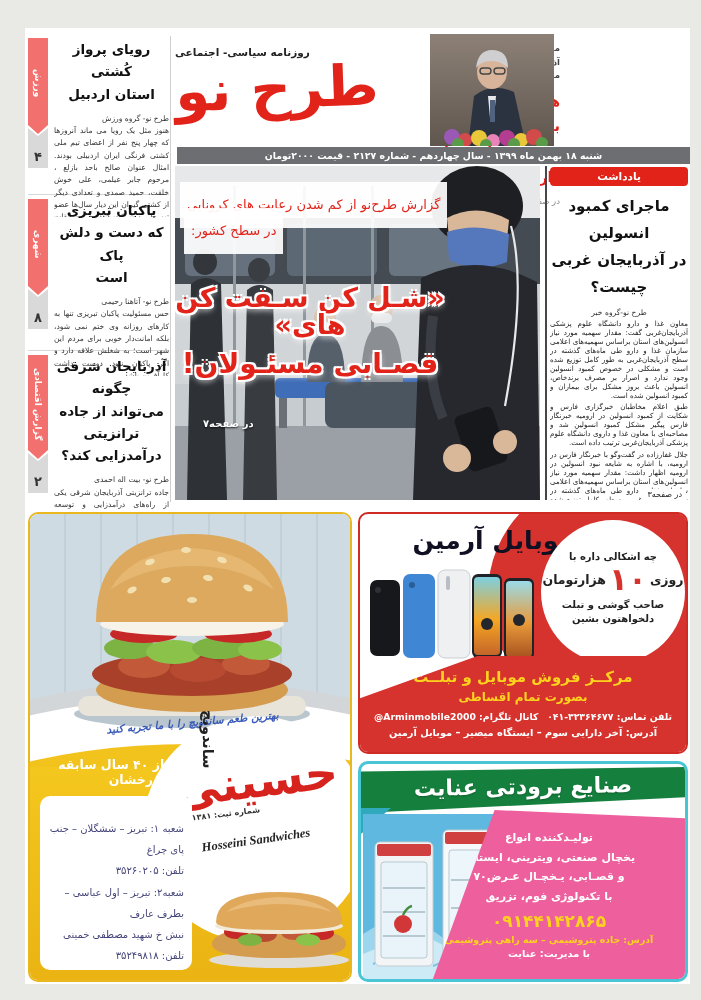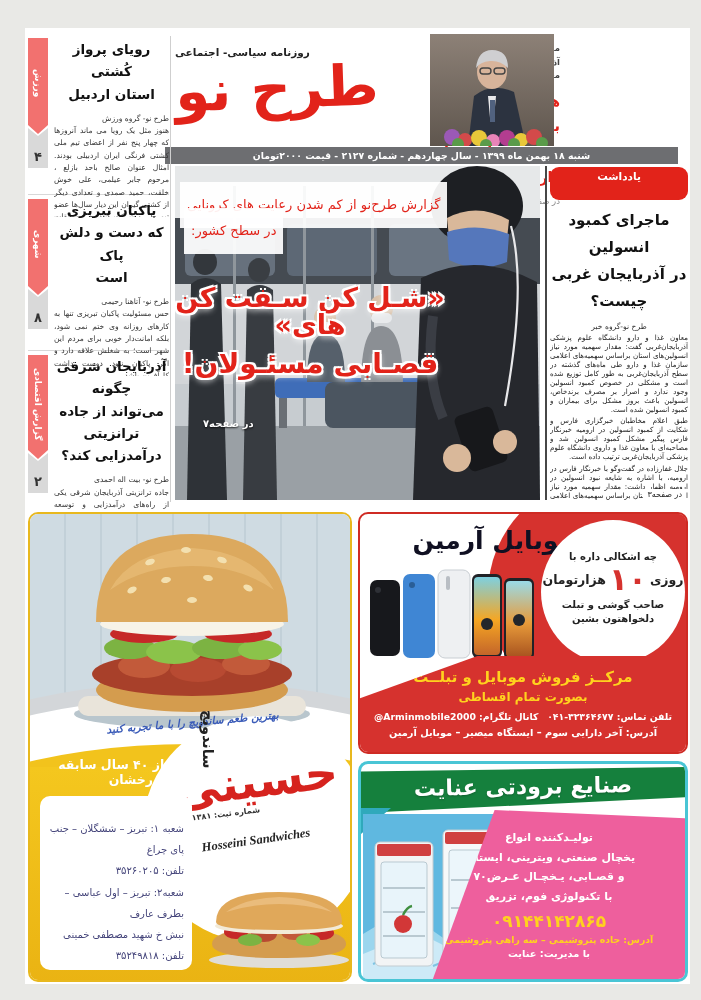--- a/index.html
+++ b/index.html
@@ -16,21 +16,21 @@
   .logo-tagline { font-size:10.5px; color:#222; margin-top:10px; font-weight:600; }
   .logo-title { font-size:56px; font-weight:800; color:#e2231a; transform:rotate(-2deg); line-height:1.0; margin-top:2px; }
 
   .lead-block { position:absolute; left:405px; top:6px; width:258px; height:112px; }
   .lead-text { position:absolute; right:128px; left:0; top:8px; text-align:right; }
   .lead-kicker { font-size:8.5px; color:#444; line-height:1.6; font-weight:600; }
   .lead-title { font-size:14.5px; color:#e2231a; font-weight:800; line-height:1.75; margin-top:6px; }
   .lead-pageref { font-size:8.5px; color:#888; margin-top:6px; }
   .lead-photo { position:absolute; left:0; top:0; width:124px; height:112px; overflow:hidden; }
 
-  .date-bar { position:absolute; left:140px; top:119px; width:513px; height:17px;
+  .date-bar { position:absolute; left:152px; top:119px; width:513px; height:17px;
     background:#6d6e71; color:#fff; font-size:9.3px; text-align:center; line-height:17px; font-weight:600; }
 
   
   .sidebar { position:absolute; left:3px; top:8px; width:141px; height:466px; }
   .side-vline { position:absolute; left:145px; top:8px; width:1px; height:466px; background:#cfcfcf; }
   .teaser { position:absolute; left:0; width:141px; }
   .teaser.t1 { top:2px;   height:152px; }
   .teaser.t2 { top:163px; height:148px; }
   .teaser.t3 { top:319px; height:147px; }
   .teaser-sep { position:absolute; left:0; width:141px; height:1px; background:#d8d8d8; }
@@ -57,21 +57,21 @@
     color:#e2231a; font-weight:800; font-size:27px; line-height:1.0;
     text-shadow:-2px -2px 0 #fff,2px -2px 0 #fff,-2px 2px 0 #fff,2px 2px 0 #fff,0 3px 6px rgba(255,255,255,.9); }
   .headline .h2 { display:block; font-size:28px; margin-top:12px; }
   .photo-pageref { position:absolute; left:28px; top:252px; color:#fff; font-size:10px; font-weight:700;
     text-shadow:0 1px 2px rgba(0,0,0,.8); }
 
   .mid-vline { position:absolute; left:520px; top:138px; width:1.5px; height:334px; background:#474747; }
 
   
   .note-col { position:absolute; left:525px; top:139px; width:138px; height:333px; overflow:hidden; }
-  .note-badge { background:#e2231a; color:#fff; border-radius:9px; height:33px; line-height:19px;
+  .note-badge { background:#e2231a; color:#fff; border-radius:4px; height:19px; line-height:19px;
     text-align:center; font-size:10.5px; font-weight:700; }
   .note-title { font-size:15px; font-weight:800; color:#111; text-align:center; line-height:1.8;
     margin-top:7px; white-space:pre-line; }
   .note-byline { font-size:7.6px; color:#333; text-align:center; margin-top:7px; }
   .note-body p { font-size:7.1px; color:#222; line-height:1.26; text-align:justify; margin-top:3px; }
   .note-pageref { position:absolute; bottom:0; right:2px; font-size:8px; color:#222; background:#fff; padding:1px 4px;text-align:right; }
 
   
   .ad { position:absolute; overflow:hidden; border-radius:10px; background:#fff; }
 

